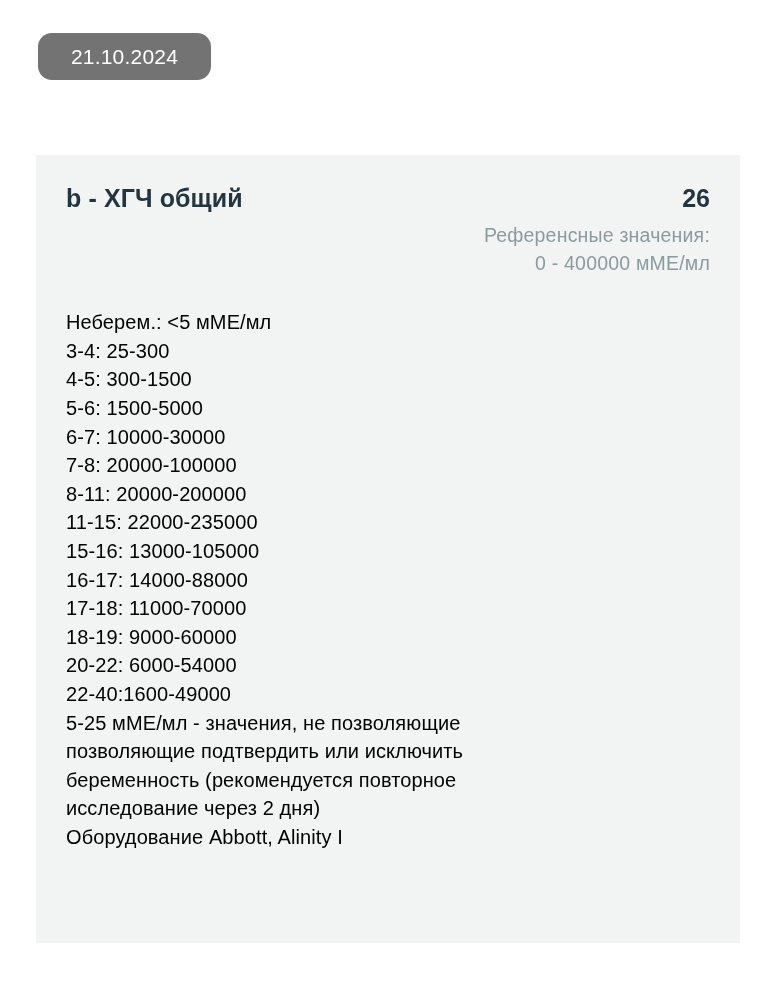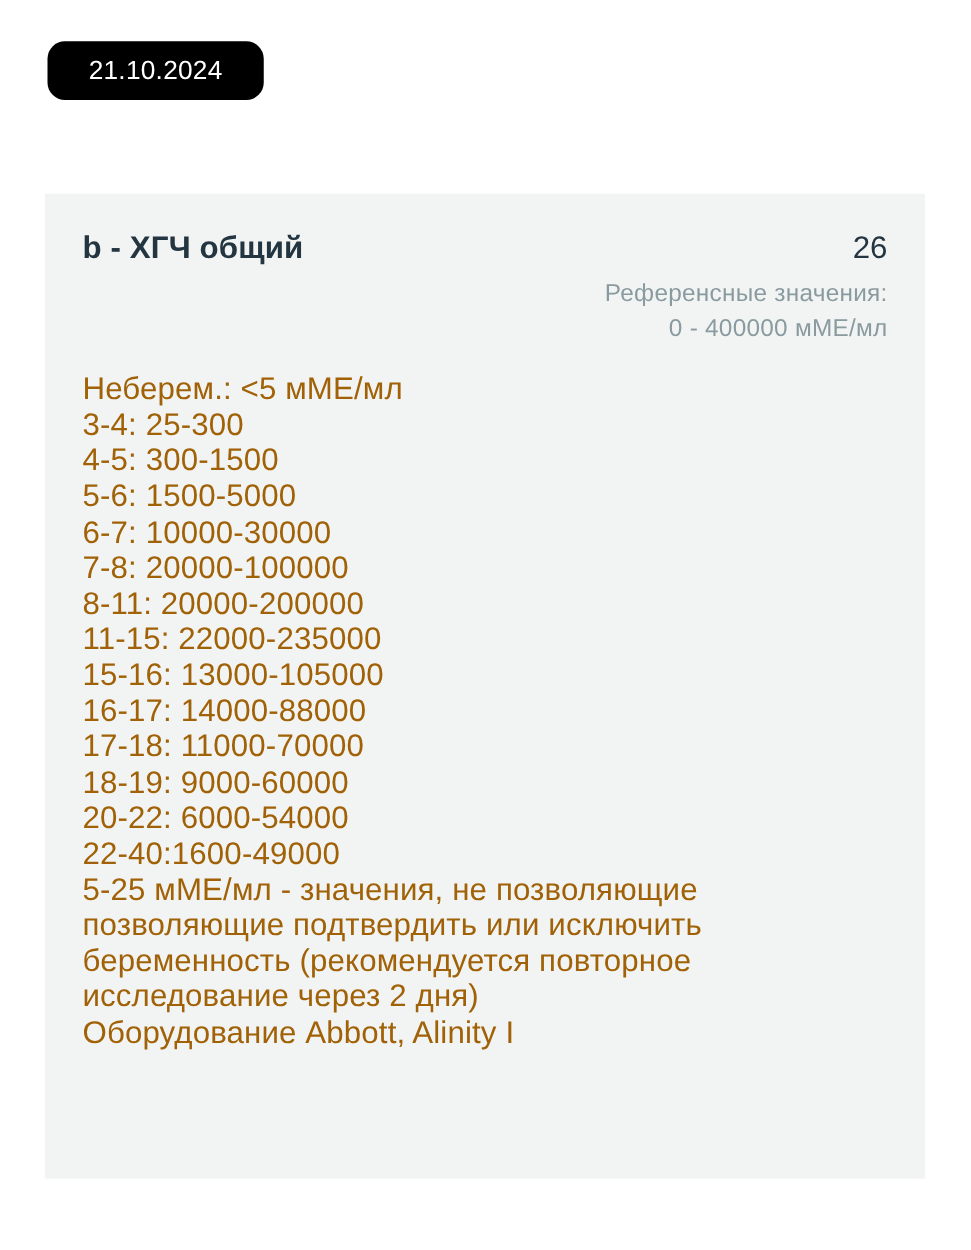--- a/index.html
+++ b/index.html
@@ -21,21 +21,21 @@
     position: absolute;
     left: 38px;
     top: 33px;
     height: 47px;
     box-sizing: border-box;
     display: flex;
     align-items: center;
     justify-content: center;
     padding: 0 20px;
     min-width: 173px;
-    background: #000000;
+    background: #737373;
     border-radius: 14px;
     color: #ffffff;
     font-size: 21px;
     letter-spacing: 0.2px;
     line-height: 1;
     user-select: none;
   }
 
   
   .card {
@@ -57,40 +57,40 @@
   }
   .test-name {
     font-size: 25px;
     font-weight: bold;
     color: #233540;
     line-height: 1.15;
     letter-spacing: 0.1px;
   }
   .test-value {
     font-size: 25px;
-    font-weight: normal;
+    font-weight: bold;
     color: #233540;
     line-height: 1.15;
     white-space: nowrap;
   }
 
   .ref-block {
     margin-top: 8px;
     text-align: right;
     color: #8A9BA0;
     font-size: 19.5px;
     line-height: 1.45;
     letter-spacing: 0.2px;
   }
   .ref-block .ref-line { display: block; }
 
   .detail-block {
-    margin-top: 20px;
-    color: #a16207;
-    font-size: 25px;
+    margin-top: 31px;
+    color: #000000;
+    font-size: 20px;
     line-height: 28.6px;
     letter-spacing: 0.1px;
   }
   .detail-block .detail-line {
     display: block;
     white-space: pre-wrap;
   }
 </style>
 </head>
 <body>

